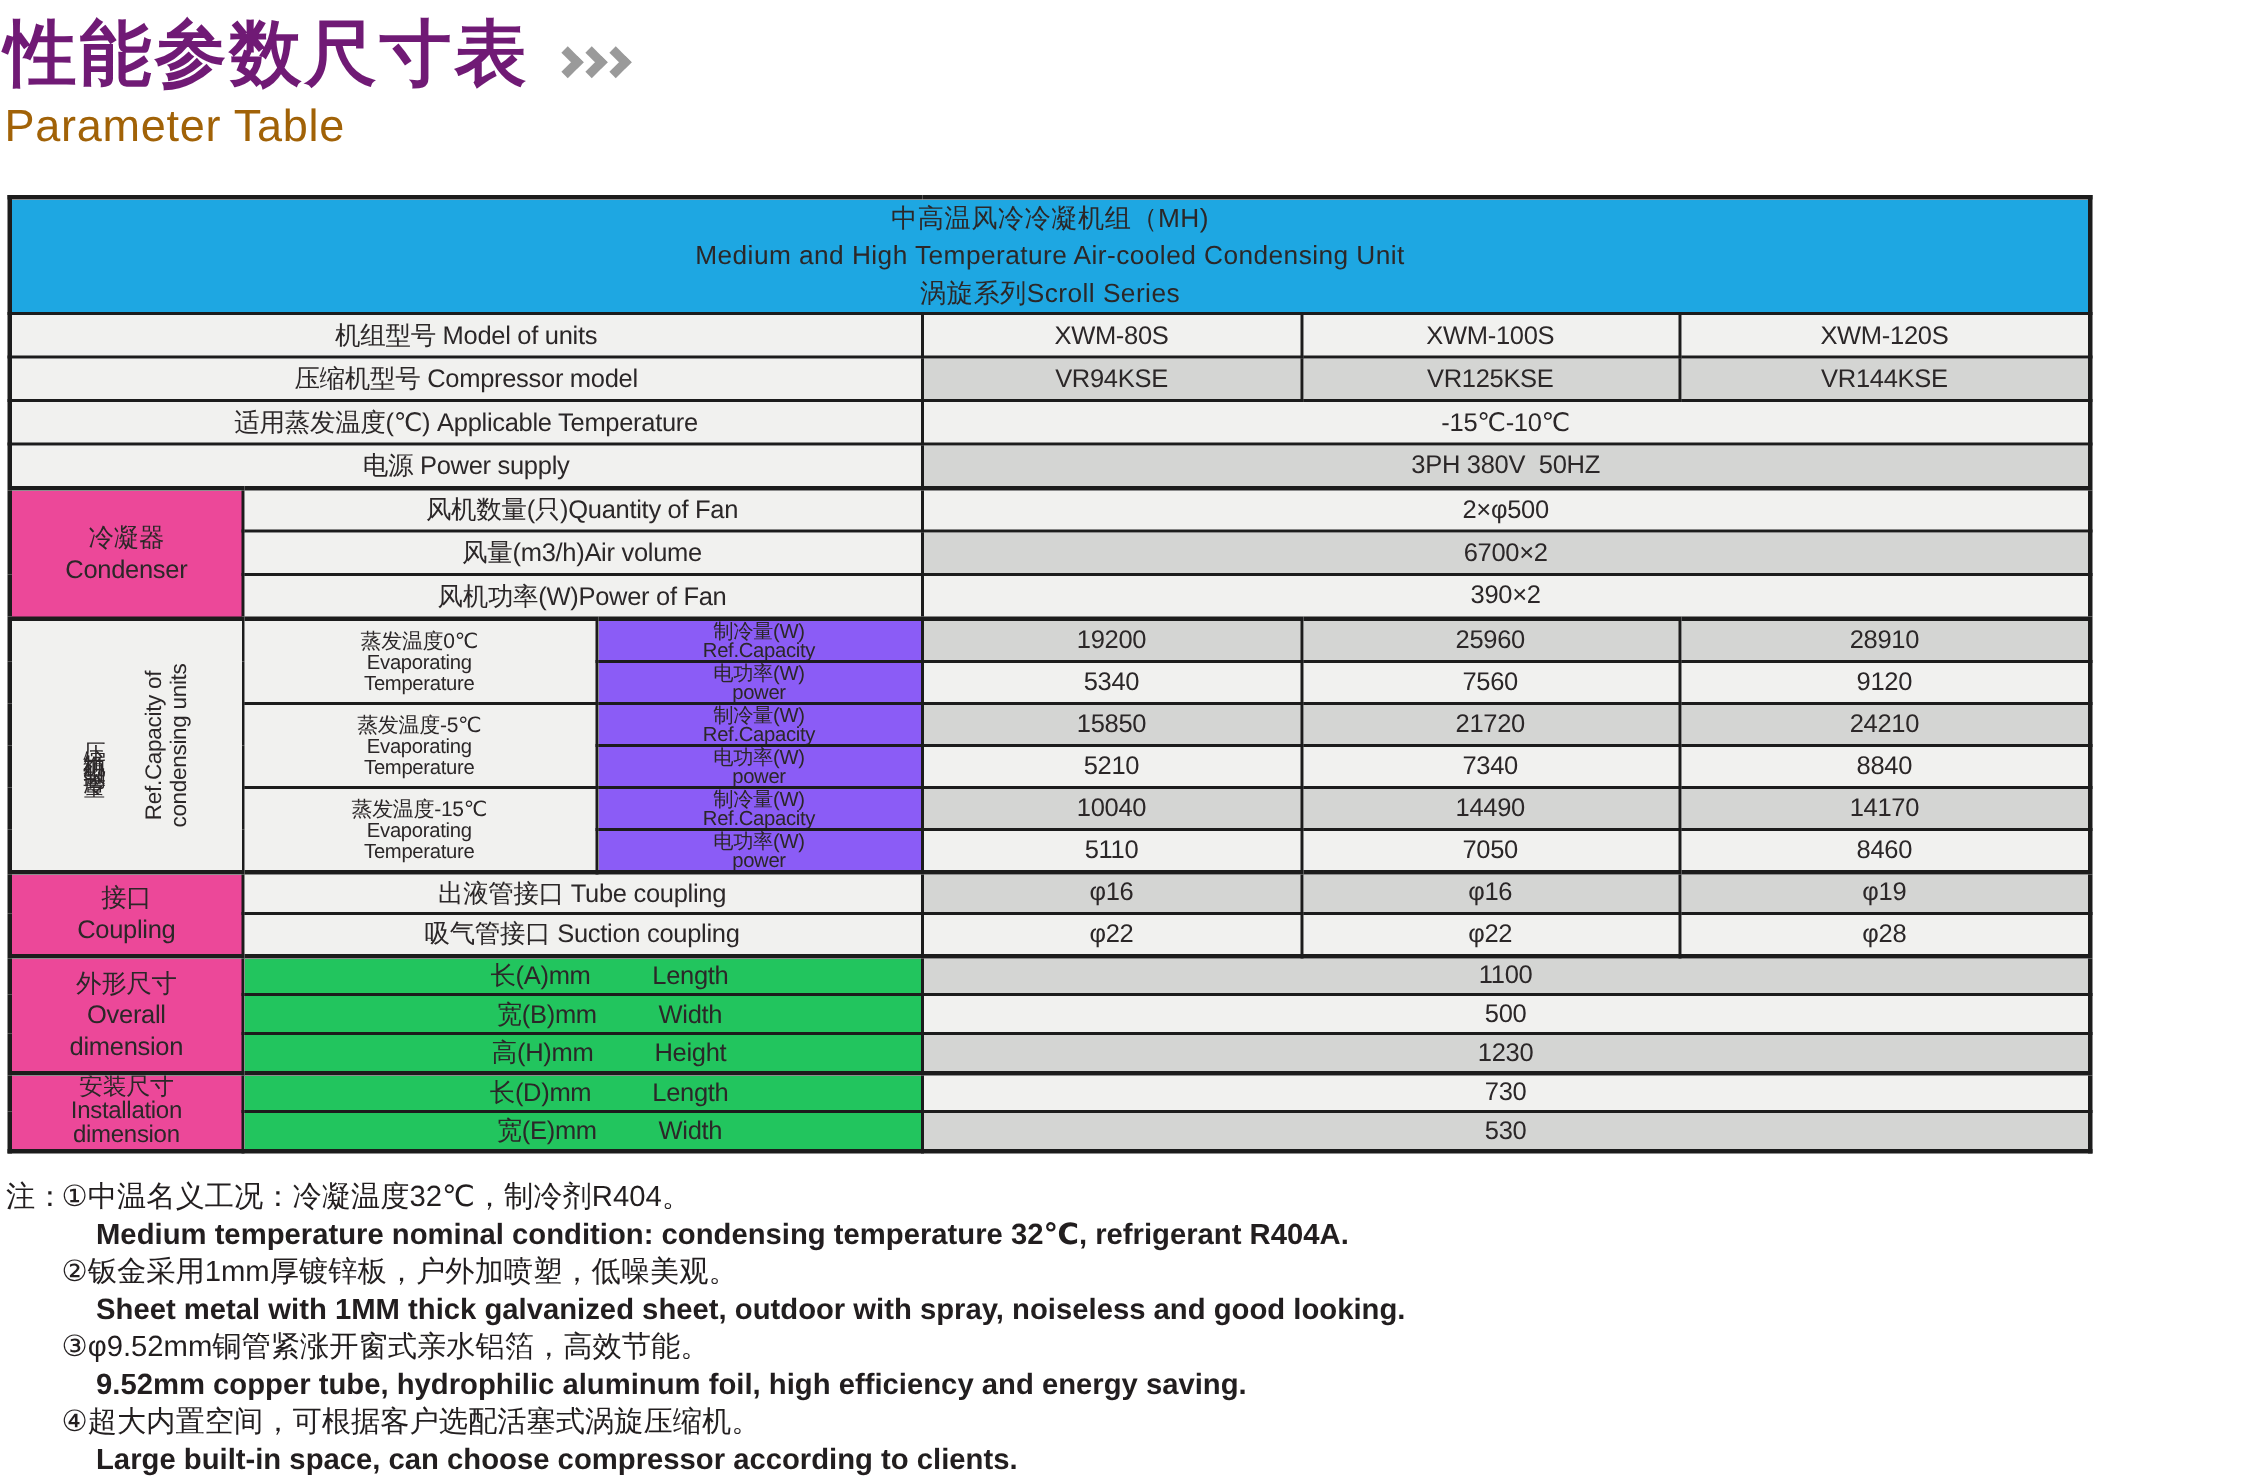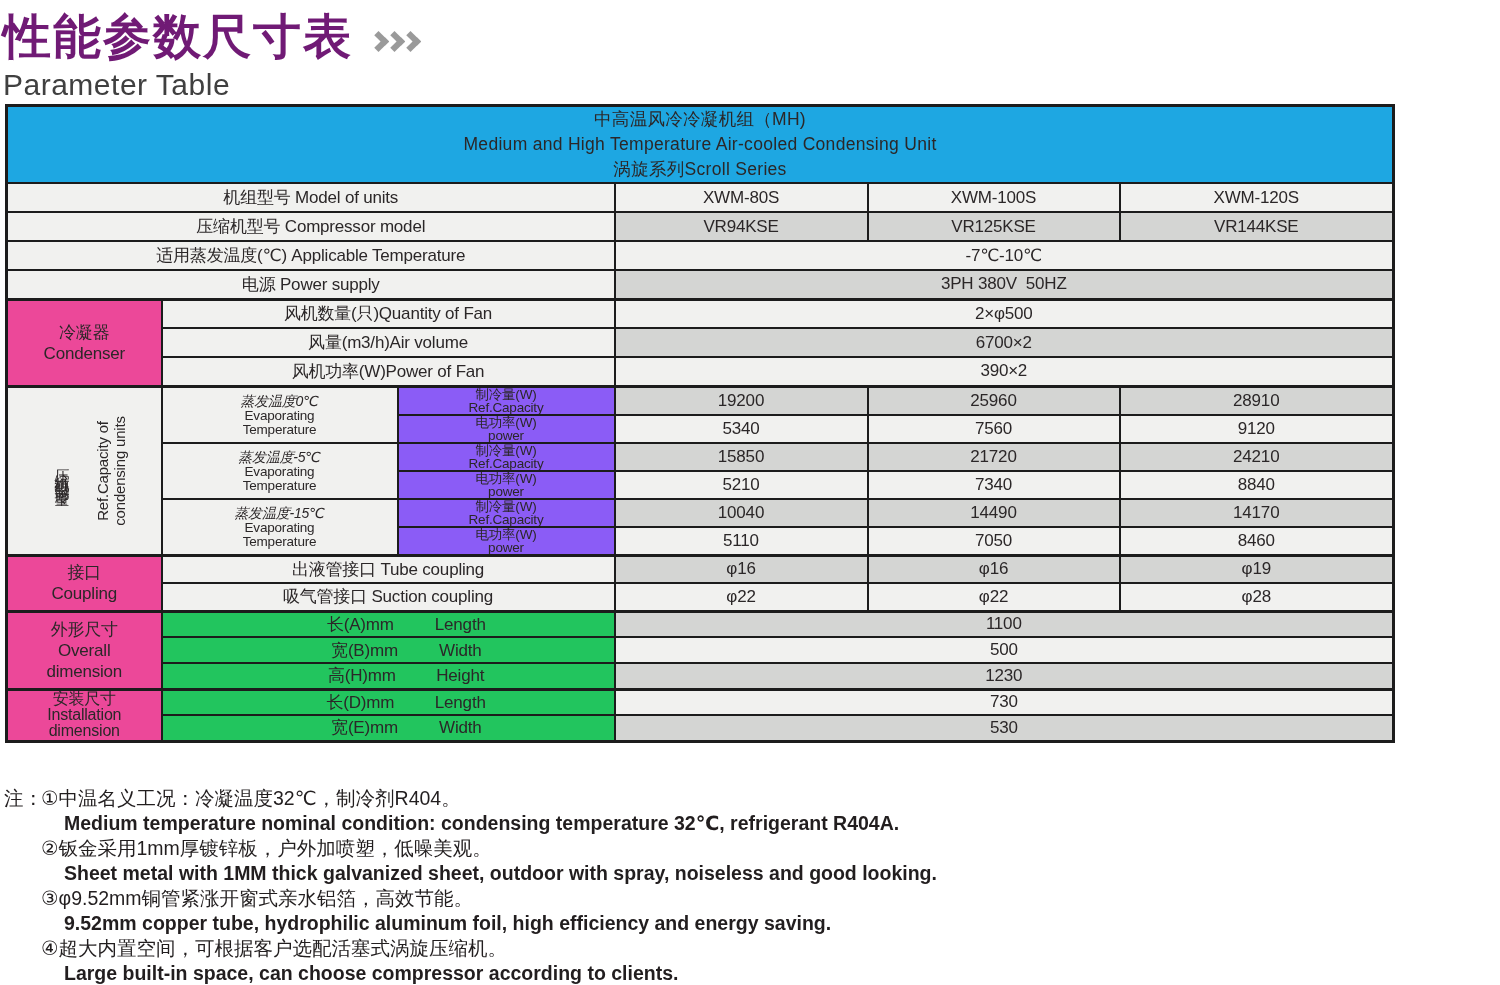--- a/index.html
+++ b/index.html
@@ -15,25 +15,25 @@
   .title-zh {
     font-size:48px; font-weight:800; color:#701a75; letter-spacing:2px;
     line-height:62px;
   }
   .chevrons { display:inline-flex; margin-left:18px; margin-top:8px; }
   .chev {
     display:inline-block; width:15px; height:15px;
     border-top:6px solid #9a9a9a; border-right:6px solid #9a9a9a;
     transform:rotate(45deg); margin-right:1px;
   }
-  .title-en { font-size:30px; color:#404040; letter-spacing:0.5px; line-height:32px; margin-top:1px; }
+  .title-en { font-size:30px; color:#a16207; letter-spacing:0.5px; line-height:32px; margin-top:1px; }
 
   
   table.spec {
-    position:absolute; left:5px; top:104px; width:1387px;
+    position:absolute; left:5px; top:130px; width:1387px;
     border-collapse:collapse; table-layout:fixed;
     border:3px solid #1c1c1c;
   }
   table.spec td {
     border:2px solid #1c1c1c; padding:0; text-align:center;
     font-size:17px; letter-spacing:-0.2px; overflow:hidden;
     vertical-align:middle; color:#2b2728;
   }
   tr.hdr { height:76px; }
   tr.rh29 { height:29px; }
@@ -57,21 +57,21 @@
     position:absolute; left:46px; top:50%; transform:translateY(-50%);
     writing-mode:vertical-rl; text-orientation:upright;
     font-size:15px; letter-spacing:4px; line-height:16px; color:#2b2728;
   }
   .vrot {
     position:absolute; left:18px; top:calc(50% - 17px);
     width:170px; height:34px; transform:rotate(-90deg);
     font-size:15px; line-height:17px; text-align:center; color:#2b2728;
   }
   td.evap { background:#f1f1ef; }
-  td.evap .zh { font-size:14px; line-height:16px;font-style:italic; }
+  td.evap .zh { font-size:14px; line-height:16px; }
   td.evap .en { font-size:13.5px; line-height:14px; }
   td.met  { background:#8b5cf6; }
   td.met div { font-size:13.5px; line-height:13px; }
 
   
   td.dim { background:#22c55e; text-align:left; padding-left:28px;margin-top:37px; }
   td.dim .dzh { display:inline-block; width:140px; }
 
   
   .notes { position:absolute; left:4px; top:786px; display:flex; }
@@ -122,21 +122,21 @@
 
   <tr class="rh29">
     <td colspan="3" class="lab">压缩机型号 Compressor model</td>
     <td class="g">VR94KSE</td>
     <td class="g">VR125KSE</td>
     <td class="g">VR144KSE</td>
   </tr>
 
   <tr class="rh29">
     <td colspan="3" class="lab">适用蒸发温度(℃) Applicable Temperature</td>
-    <td colspan="3" class="l">-7℃-10℃</td>
+    <td colspan="3" class="l">-15℃-10℃</td>
   </tr>
 
   <tr class="rh29">
     <td colspan="3" class="lab">电源 Power supply</td>
     <td colspan="3" class="g pre">3PH 380V  50HZ</td>
   </tr>
 
   <tr class="rh29 sec">
     <td rowspan="3" class="side">
       <div>冷凝器</div>

